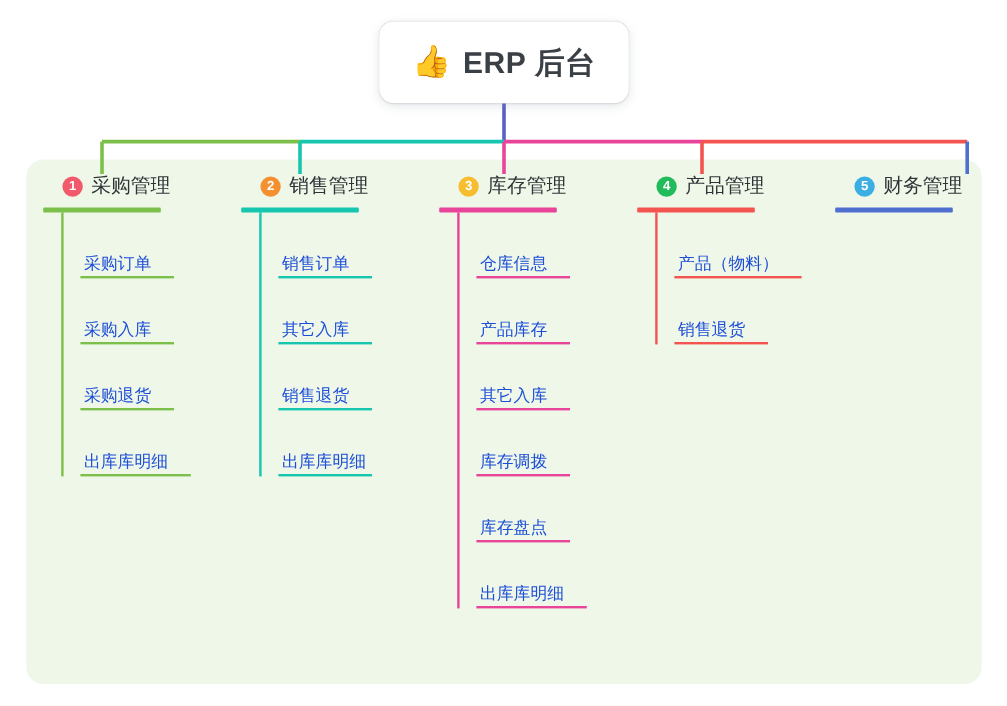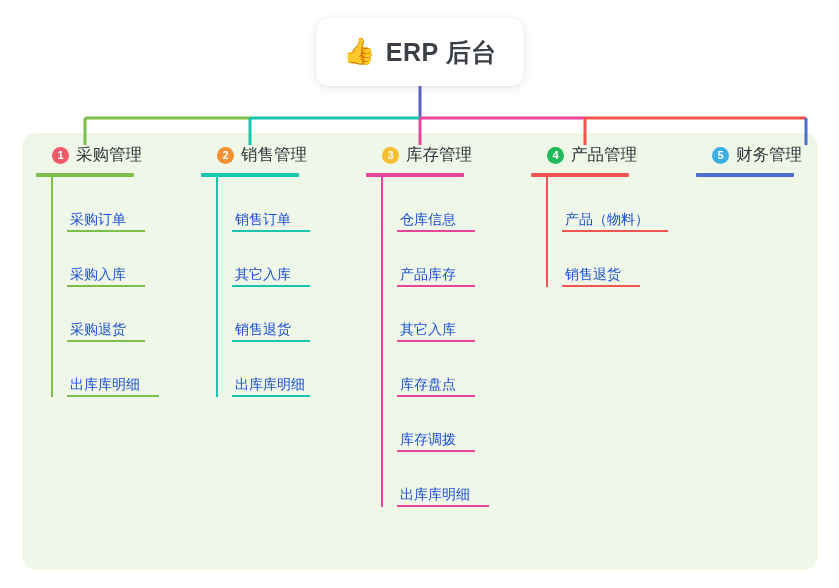--- a/index.html
+++ b/index.html
@@ -245,25 +245,25 @@
           </div>
           <div class="item">
             <span class="item-label">产品库存</span>
             <div class="item-rule" style="background: rgb(232, 69, 154); width: 78px;"></div>
           </div>
           <div class="item">
             <span class="item-label">其它入库</span>
             <div class="item-rule" style="background: rgb(232, 69, 154); width: 78px;"></div>
           </div>
           <div class="item">
+            <span class="item-label">库存调拨</span>
+            <div class="item-rule" style="background: rgb(232, 69, 154); width: 78px;"></div>
+          </div>
+          <div class="item">
             <span class="item-label">库存盘点</span>
-            <div class="item-rule" style="background: rgb(232, 69, 154); width: 78px;"></div>
-          </div>
-          <div class="item">
-            <span class="item-label">库存调拨</span>
             <div class="item-rule" style="background: rgb(232, 69, 154); width: 78px;"></div>
           </div>
           <div class="item">
             <span class="item-label">出库库明细</span>
             <div class="item-rule" style="background: rgb(232, 69, 154); width: 92px;"></div>
           </div>
         </div>
       </div>
       <div class="column c4">
         <div class="col-head">

